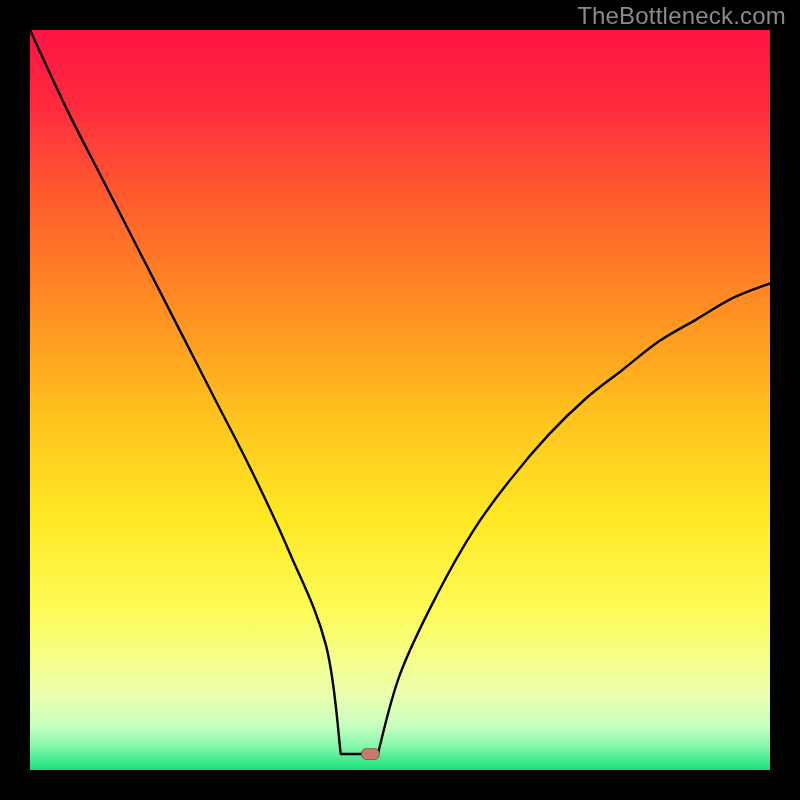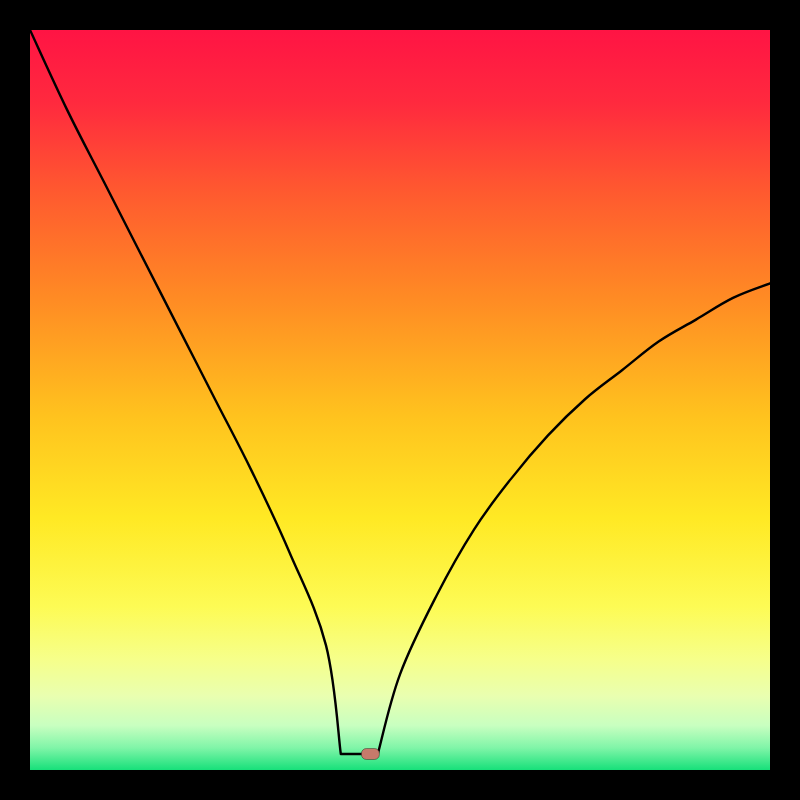--- a/index.html
+++ b/index.html
@@ -36,20 +36,21 @@
     top: 30px;
     width: 740px;
     height: 740px;
     display: block;
   }
 </style>
 </head>
 <body>
 
 <div class="frame">
+  <div class="watermark">TheBottleneck.com</div>
 
   <svg class="plot" viewBox="0 0 740 740" preserveAspectRatio="none">
     <defs>
       <linearGradient id="bg-grad" x1="0" y1="0" x2="0" y2="1">
           <stop offset="0.00%" stop-color="#ff1444"></stop>
           <stop offset="10.00%" stop-color="#ff2a3e"></stop>
           <stop offset="22.00%" stop-color="#ff5a2f"></stop>
           <stop offset="36.00%" stop-color="#ff8a24"></stop>
           <stop offset="52.00%" stop-color="#ffc21e"></stop>
           <stop offset="66.00%" stop-color="#ffe924"></stop>

